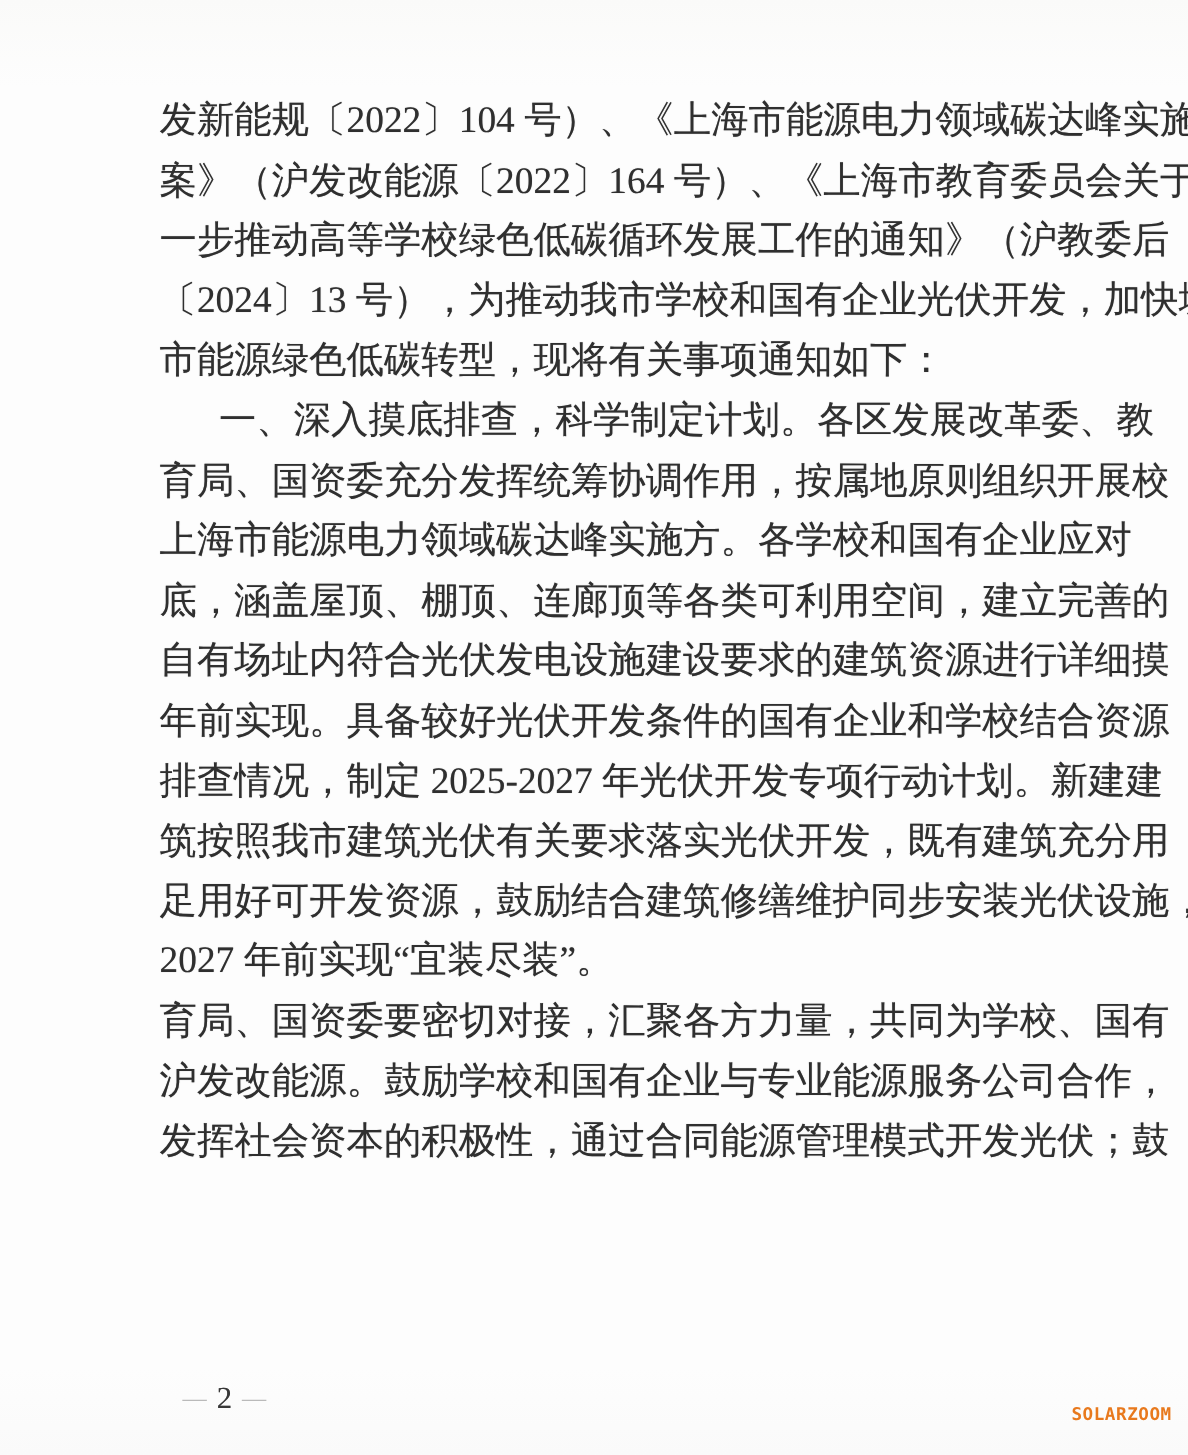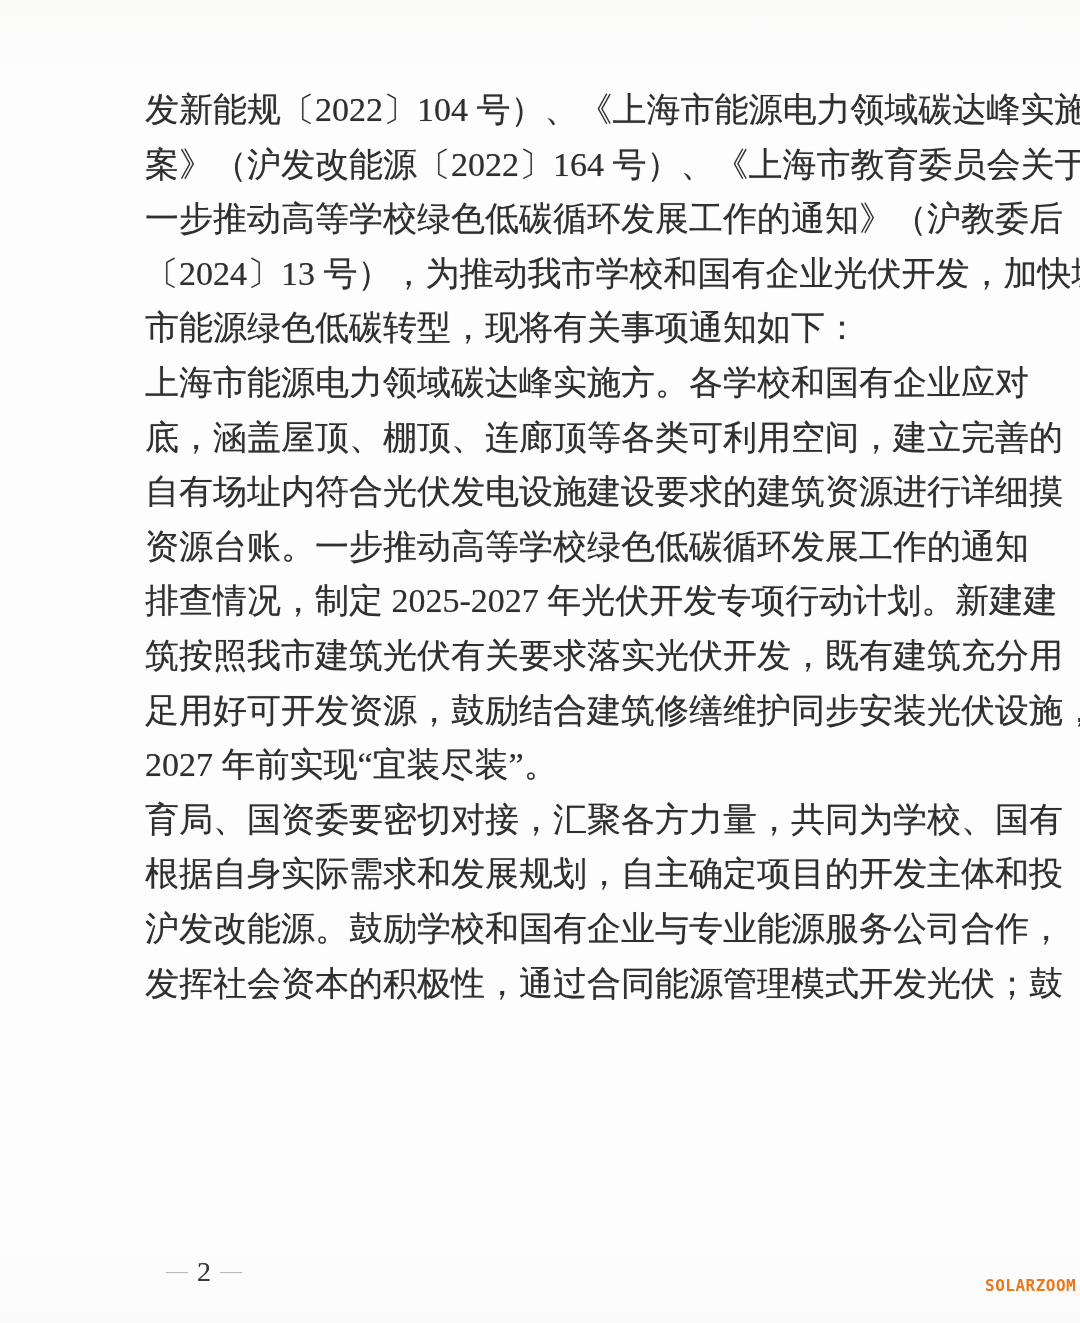--- a/index.html
+++ b/index.html
@@ -67,49 +67,49 @@
   }
   .watermark {
     position: absolute;
     left: 974px;
     top: 1276px;
     font-family: "DejaVu Sans Mono", "Liberation Mono", monospace;
     font-weight: bold;
     font-size: 16px;
     letter-spacing: 0.5px;
     color: #e8791d;
-    margin-left: 11px;
   }
 </style>
 </head>
 <body>
 
 <div class="canvas">
 
   <div class="text-block" id="text-block">
       <div class="paragraph">
         <div class="line">发新能规〔2022〕104 号）、《上海市能源电力领域碳达峰实施方</div>
         <div class="line">案》（沪发改能源〔2022〕164 号）、《上海市教育委员会关于进</div>
         <div class="line">一步推动高等学校绿色低碳循环发展工作的通知》（沪教委后</div>
         <div class="line">〔2024〕13 号），为推动我市学校和国有企业光伏开发，加快城</div>
         <div class="line no-just">市能源绿色低碳转型，现将有关事项通知如下：</div>
       </div>
       <div class="paragraph">
+        <div class="line indent">一、深入摸底排查，科学制定计划。各区发展改革委、教</div>
+        <div class="line">育局、国资委充分发挥统筹协调作用，按属地原则组织开展校</div>
         <div class="line">上海市能源电力领域碳达峰实施方。各学校和国有企业应对</div>
         <div class="line">底，涵盖屋顶、棚顶、连廊顶等各类可利用空间，建立完善的</div>
         <div class="line">自有场址内符合光伏发电设施建设要求的建筑资源进行详细摸</div>
-        <div class="line">资源台账。一步推动高等学校绿色低碳循环发展工作的通知</div>
+        <div class="line">年前实现。具备较好光伏开发条件的国有企业和学校结合资源</div>
         <div class="line">排查情况，制定 2025-2027 年光伏开发专项行动计划。新建建</div>
         <div class="line">筑按照我市建筑光伏有关要求落实光伏开发，既有建筑充分用</div>
         <div class="line">足用好可开发资源，鼓励结合建筑修缮维护同步安装光伏设施，</div>
         <div class="line no-just">2027 年前实现“宜装尽装”。</div>
       </div>
       <div class="paragraph">
         <div class="line">育局、国资委要密切对接，汇聚各方力量，共同为学校、国有</div>
-        <div class="line">根据自身实际需求和发展规划，自主确定项目的开发主体和投</div>
         <div class="line">沪发改能源。鼓励学校和国有企业与专业能源服务公司合作，</div>
         <div class="line">发挥社会资本的积极性，通过合同能源管理模式开发光伏；鼓</div>
       </div>
     </div>
 
   <div class="footer">
     <span class="dash">—</span>
     <span class="num">2</span>
     <span class="dash">—</span>
   </div>

